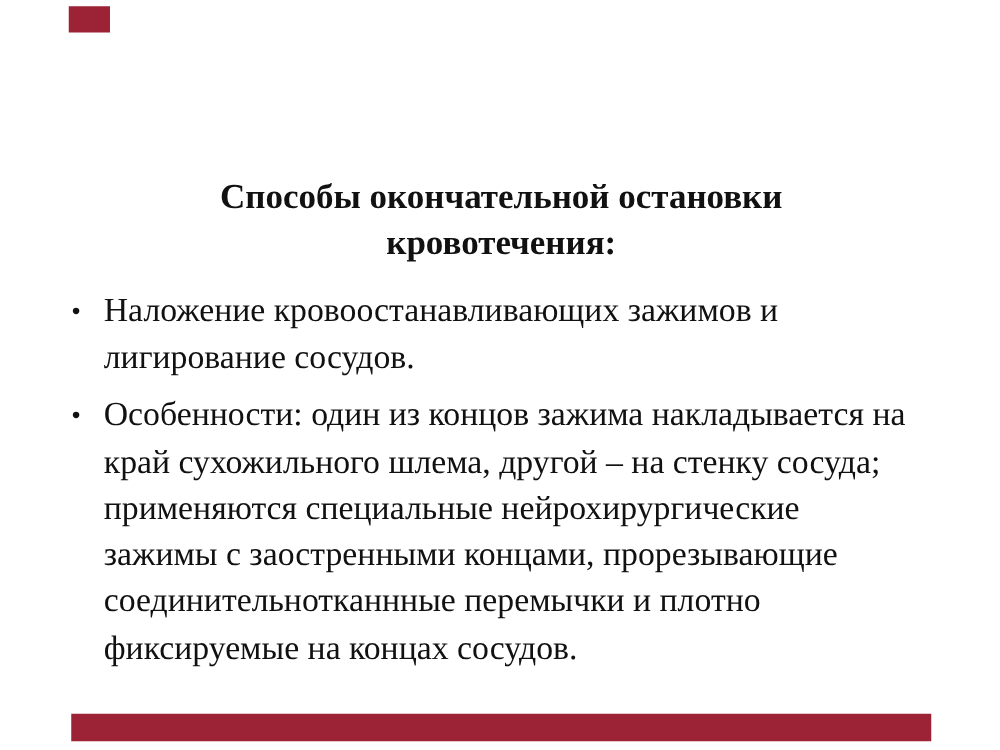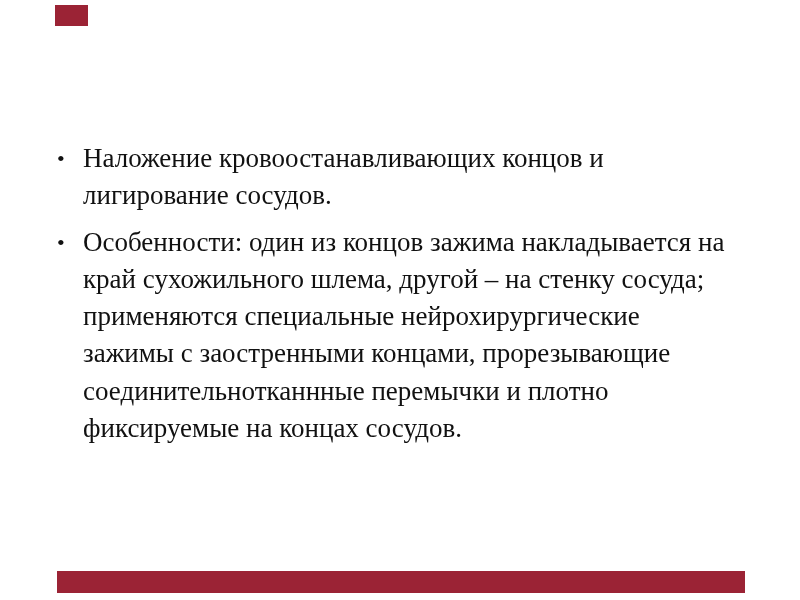--- a/index.html
+++ b/index.html
@@ -69,26 +69,27 @@
     max-width: 645px;
   }
 </style>
 </head>
 <body>
 
 <div class="accent-bar accent-top"></div>
 
 <div class="slide-content">
 
+  <h1 class="slide-title">Способы окончательной остановки кровотечения:</h1>
 
   <ul class="bullet-list">
 
     <li class="bullet-item">
       <span class="bullet-glyph">•</span>
-      <span class="bullet-text">Наложение кровоостанавливающих концов и лигирование сосудов.</span>
+      <span class="bullet-text">Наложение кровоостанавливающих зажимов и лигирование сосудов.</span>
     </li>
 
     <li class="bullet-item">
       <span class="bullet-glyph">•</span>
       <span class="bullet-text">Особенности: один из концов зажима накладывается на край сухожильного шлема, другой – на стенку сосуда; применяются специальные нейрохирургические зажимы с заостренными концами, прорезывающие соединительнотканнные перемычки и плотно фиксируемые на концах сосудов.</span>
     </li>
 
   </ul>
 </div>
 

